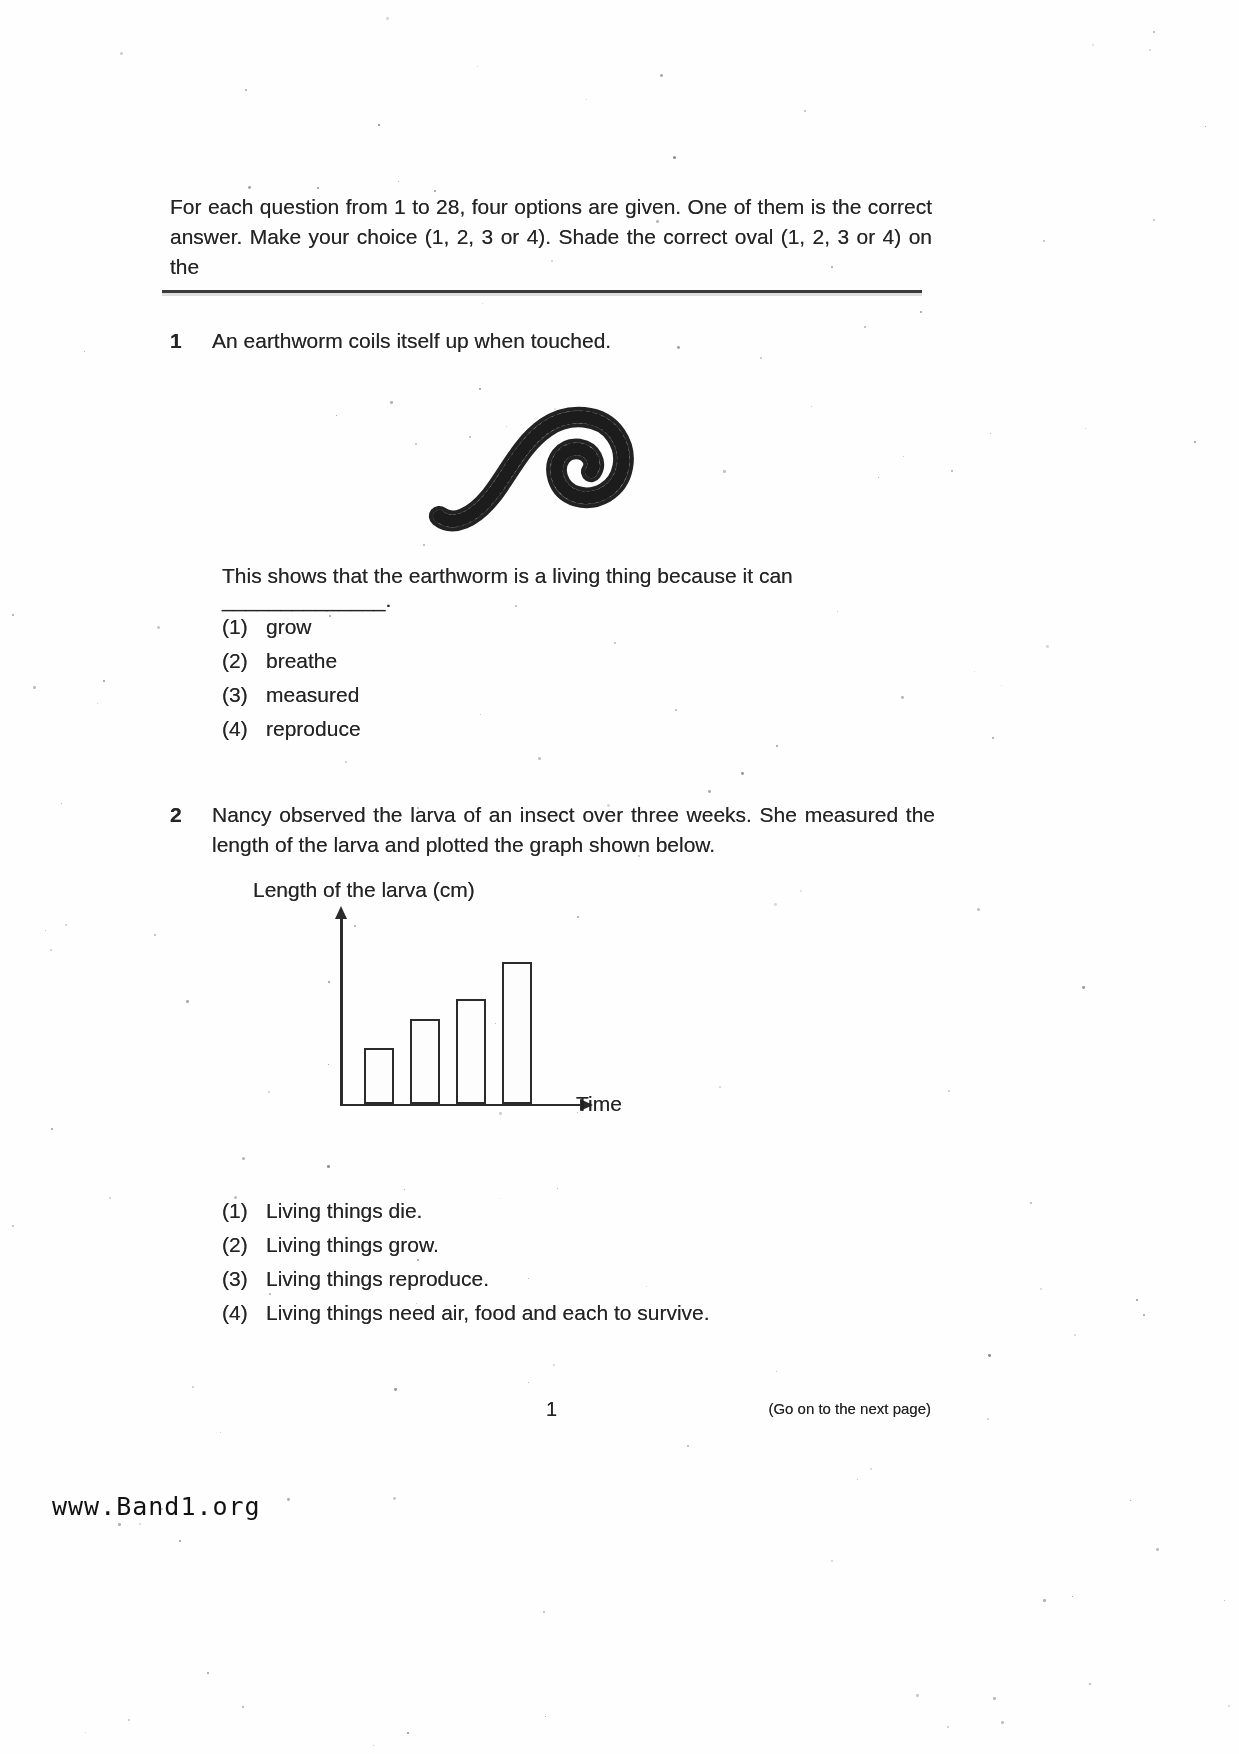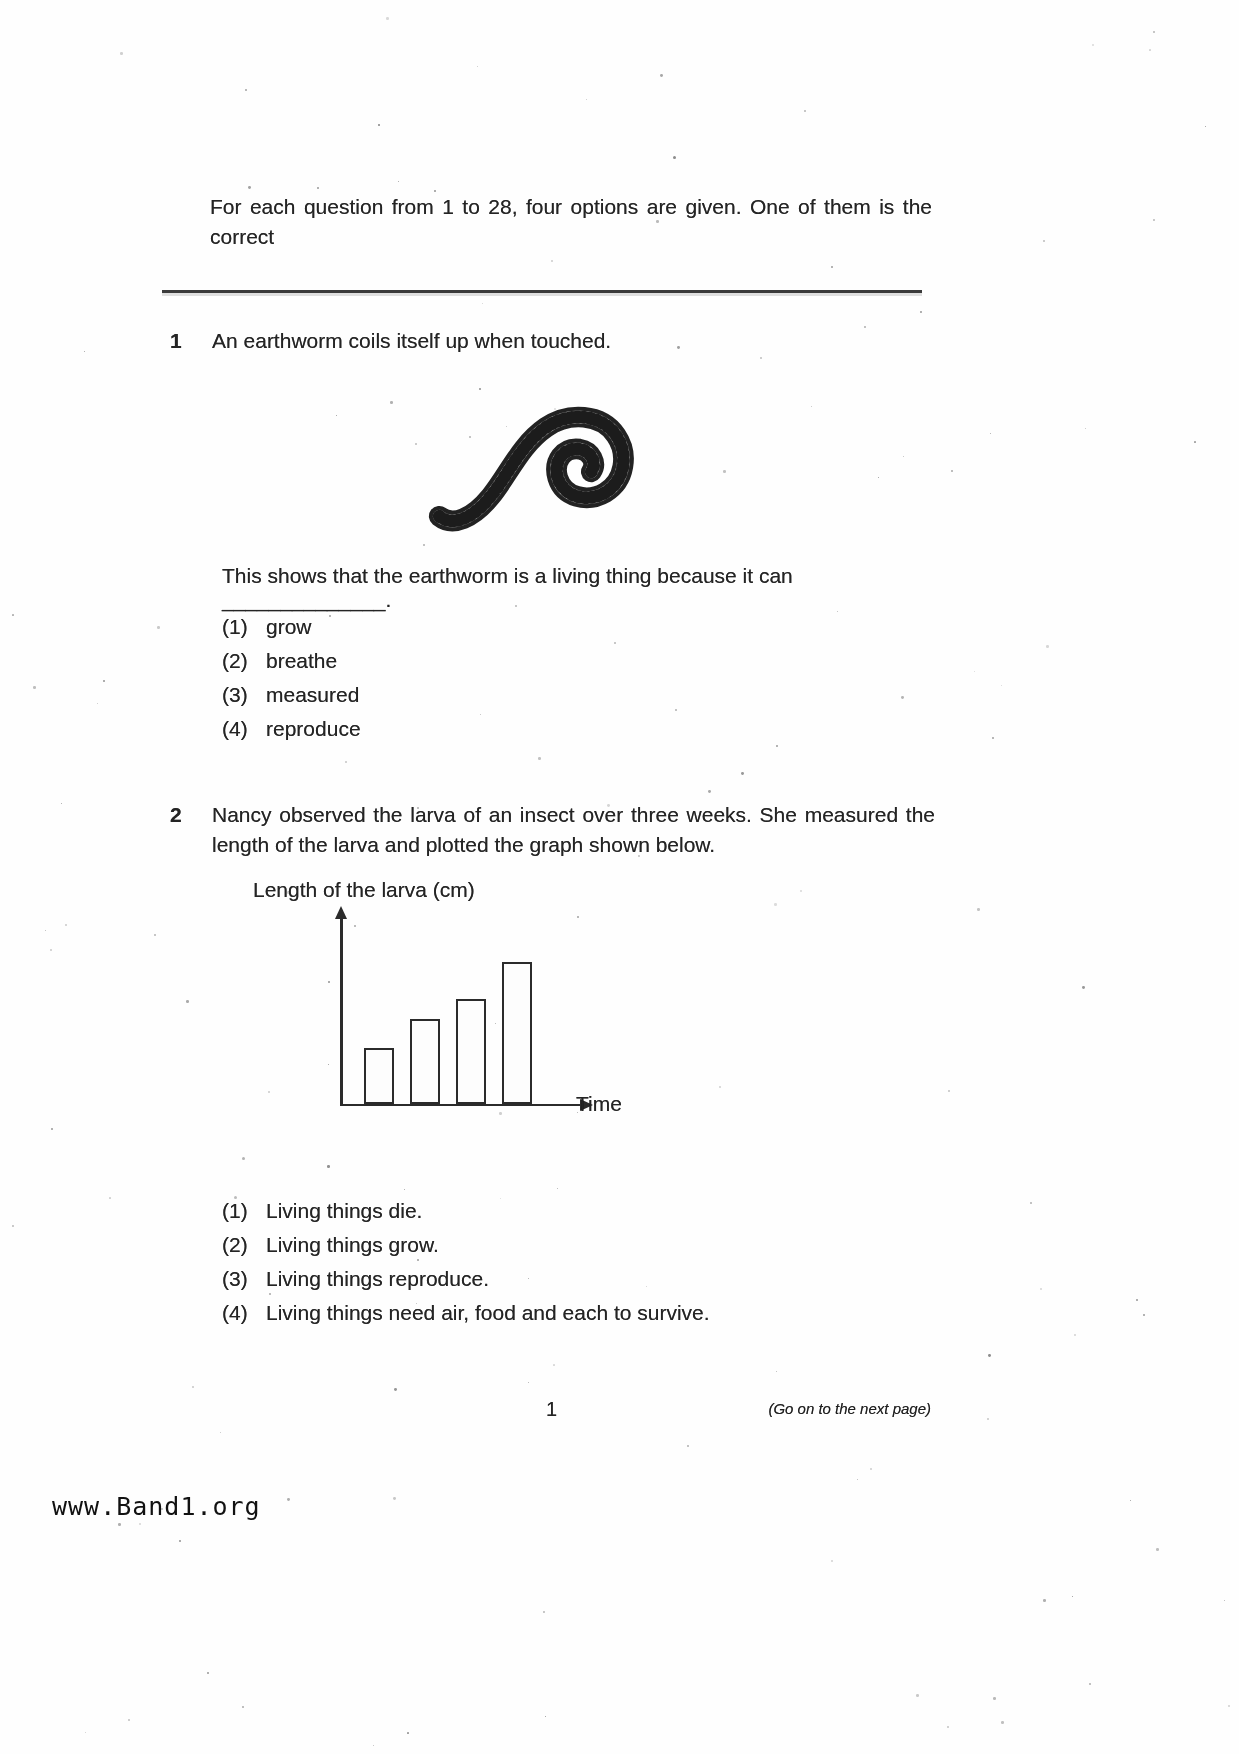--- a/index.html
+++ b/index.html
@@ -17,21 +17,21 @@
   .txt { text-shadow: 0 0 0.6px rgba(0,0,0,0.55); }
 
   
   .instructions {
     position: absolute;
     left: 170px; top: 192px;
     width: 762px;
     font-size: 21px;
     line-height: 30px;
   }
-  .jline { text-align: justify; text-align-last: justify; margin-left: 40px; }
+  .jline { text-align: justify; text-align-last: justify; }
   .iline3 { display: flex; justify-content: space-between; }
   .marks { font-weight: 700; }
   .rule {
     position: absolute;
     left: 162px; top: 290px;
     width: 760px; height: 3px;
     background: #3b3b3b;
     box-shadow: 0 3px 0 rgba(0,0,0,0.12);
   }
 
@@ -134,21 +134,20 @@
   
   .page-number {
     position: absolute;
     left: 546px; top: 1398px;
     font-size: 20px;
   }
   .continue-note {
     position: absolute;
     right: 308px; top: 1400px;
     font-size: 15px;
-    font-style: italic;
     color: #1f1f1f;
   }
   .watermark {
     position: absolute;
     left: 52px; top: 1492px;
     font-family: "DejaVu Sans Mono", monospace;
     font-size: 25px;
     letter-spacing: 1px;
     color: #111;
   }
@@ -308,20 +307,21 @@
       <span style="position: absolute; border-radius: 50%; left: 499px; top: 1112px; width: 2.5px; height: 2.5px; background: rgba(25, 25, 25, 0.2);"></span>
       <span style="position: absolute; border-radius: 50%; left: 1130px; top: 1500px; width: 1.2px; height: 1.2px; background: rgba(25, 25, 25, 0.45);"></span>
       <span style="position: absolute; border-radius: 50%; left: 776px; top: 745px; width: 1.8px; height: 1.8px; background: rgba(25, 25, 25, 0.41);"></span>
       <span style="position: absolute; border-radius: 50%; left: 557px; top: 1188px; width: 1.2px; height: 1.2px; background: rgba(25, 25, 25, 0.36);"></span>
       <span style="position: absolute; border-radius: 50%; left: 500px; top: 1198px; width: 1.4px; height: 1.4px; background: rgba(25, 25, 25, 0.16);"></span>
       <span style="position: absolute; border-radius: 50%; left: 1030px; top: 1202px; width: 1.9px; height: 1.9px; background: rgba(25, 25, 25, 0.34);"></span>
     </div>
 
   <section class="instructions txt">
     <div class="jline">For each question from 1 to 28, four options are given. One of them is the correct</div>
+    <div class="jline">answer. Make your choice (1, 2, 3 or 4). Shade the correct oval (1, 2, 3 or 4) on the</div>
   </section>
   <div class="rule"></div>
 
   <section class="question q1 txt">
     <span class="qnum">1</span>
     <div class="qtext">An earthworm coils itself up when touched.</div>
   </section>
 
   <svg class="worm-figure" viewBox="0 0 230 160" aria-hidden="true">
     <g fill="none" stroke-linecap="round">

